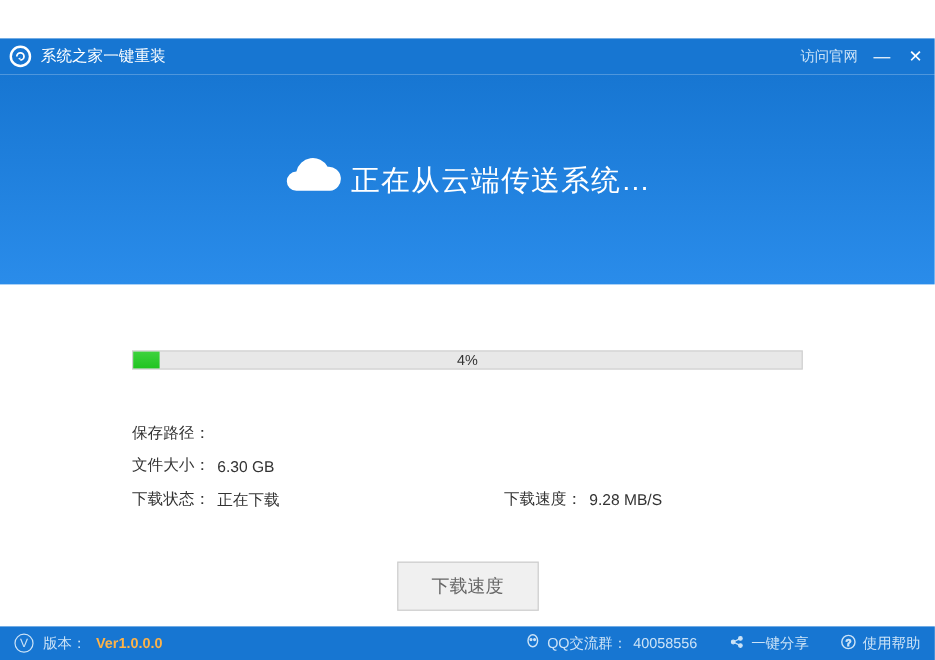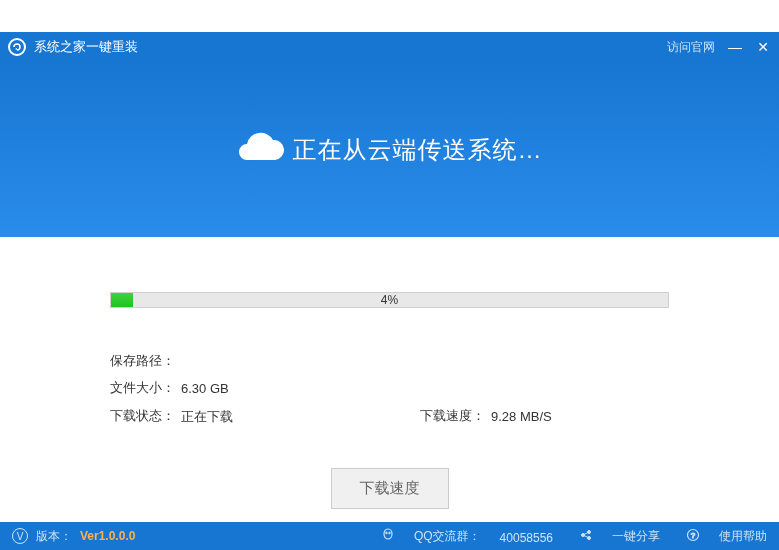--- a/index.html
+++ b/index.html
@@ -113,21 +113,21 @@
     }
     .status-icon {
       width: 16px; height: 16px;
       border: 1.5px solid #cce3f7;
       border-radius: 50%;
       display: flex; align-items: center; justify-content: center;
       font-size: 10px;
     }
     .version-num { color: #ffb347; font-weight: bold; }
     .status-spacer { flex: 1; }
-    .status-item { display: flex; align-items: flex-end; gap: 19px; margin-left: 18px; cursor: pointer; }
+    .status-item { display: flex; align-items: center; gap: 5px; margin-left: 18px; cursor: pointer; }
     .small-icon svg { width: 14px; height: 14px; fill: #cce3f7; stroke: #cce3f7; }
   </style>
 </head>
 <body>
 
 <div class="titlebar">
   <div class="logo-icon">
     <svg viewBox="0 0 10 10">
         <path d="M2 5 A3 3 0 1 1 5 8" fill="none" stroke="#fff" stroke-width="1.5"></path>
         <path d="M5 8 L3 7 L5 6 Z" fill="#fff"></path>

